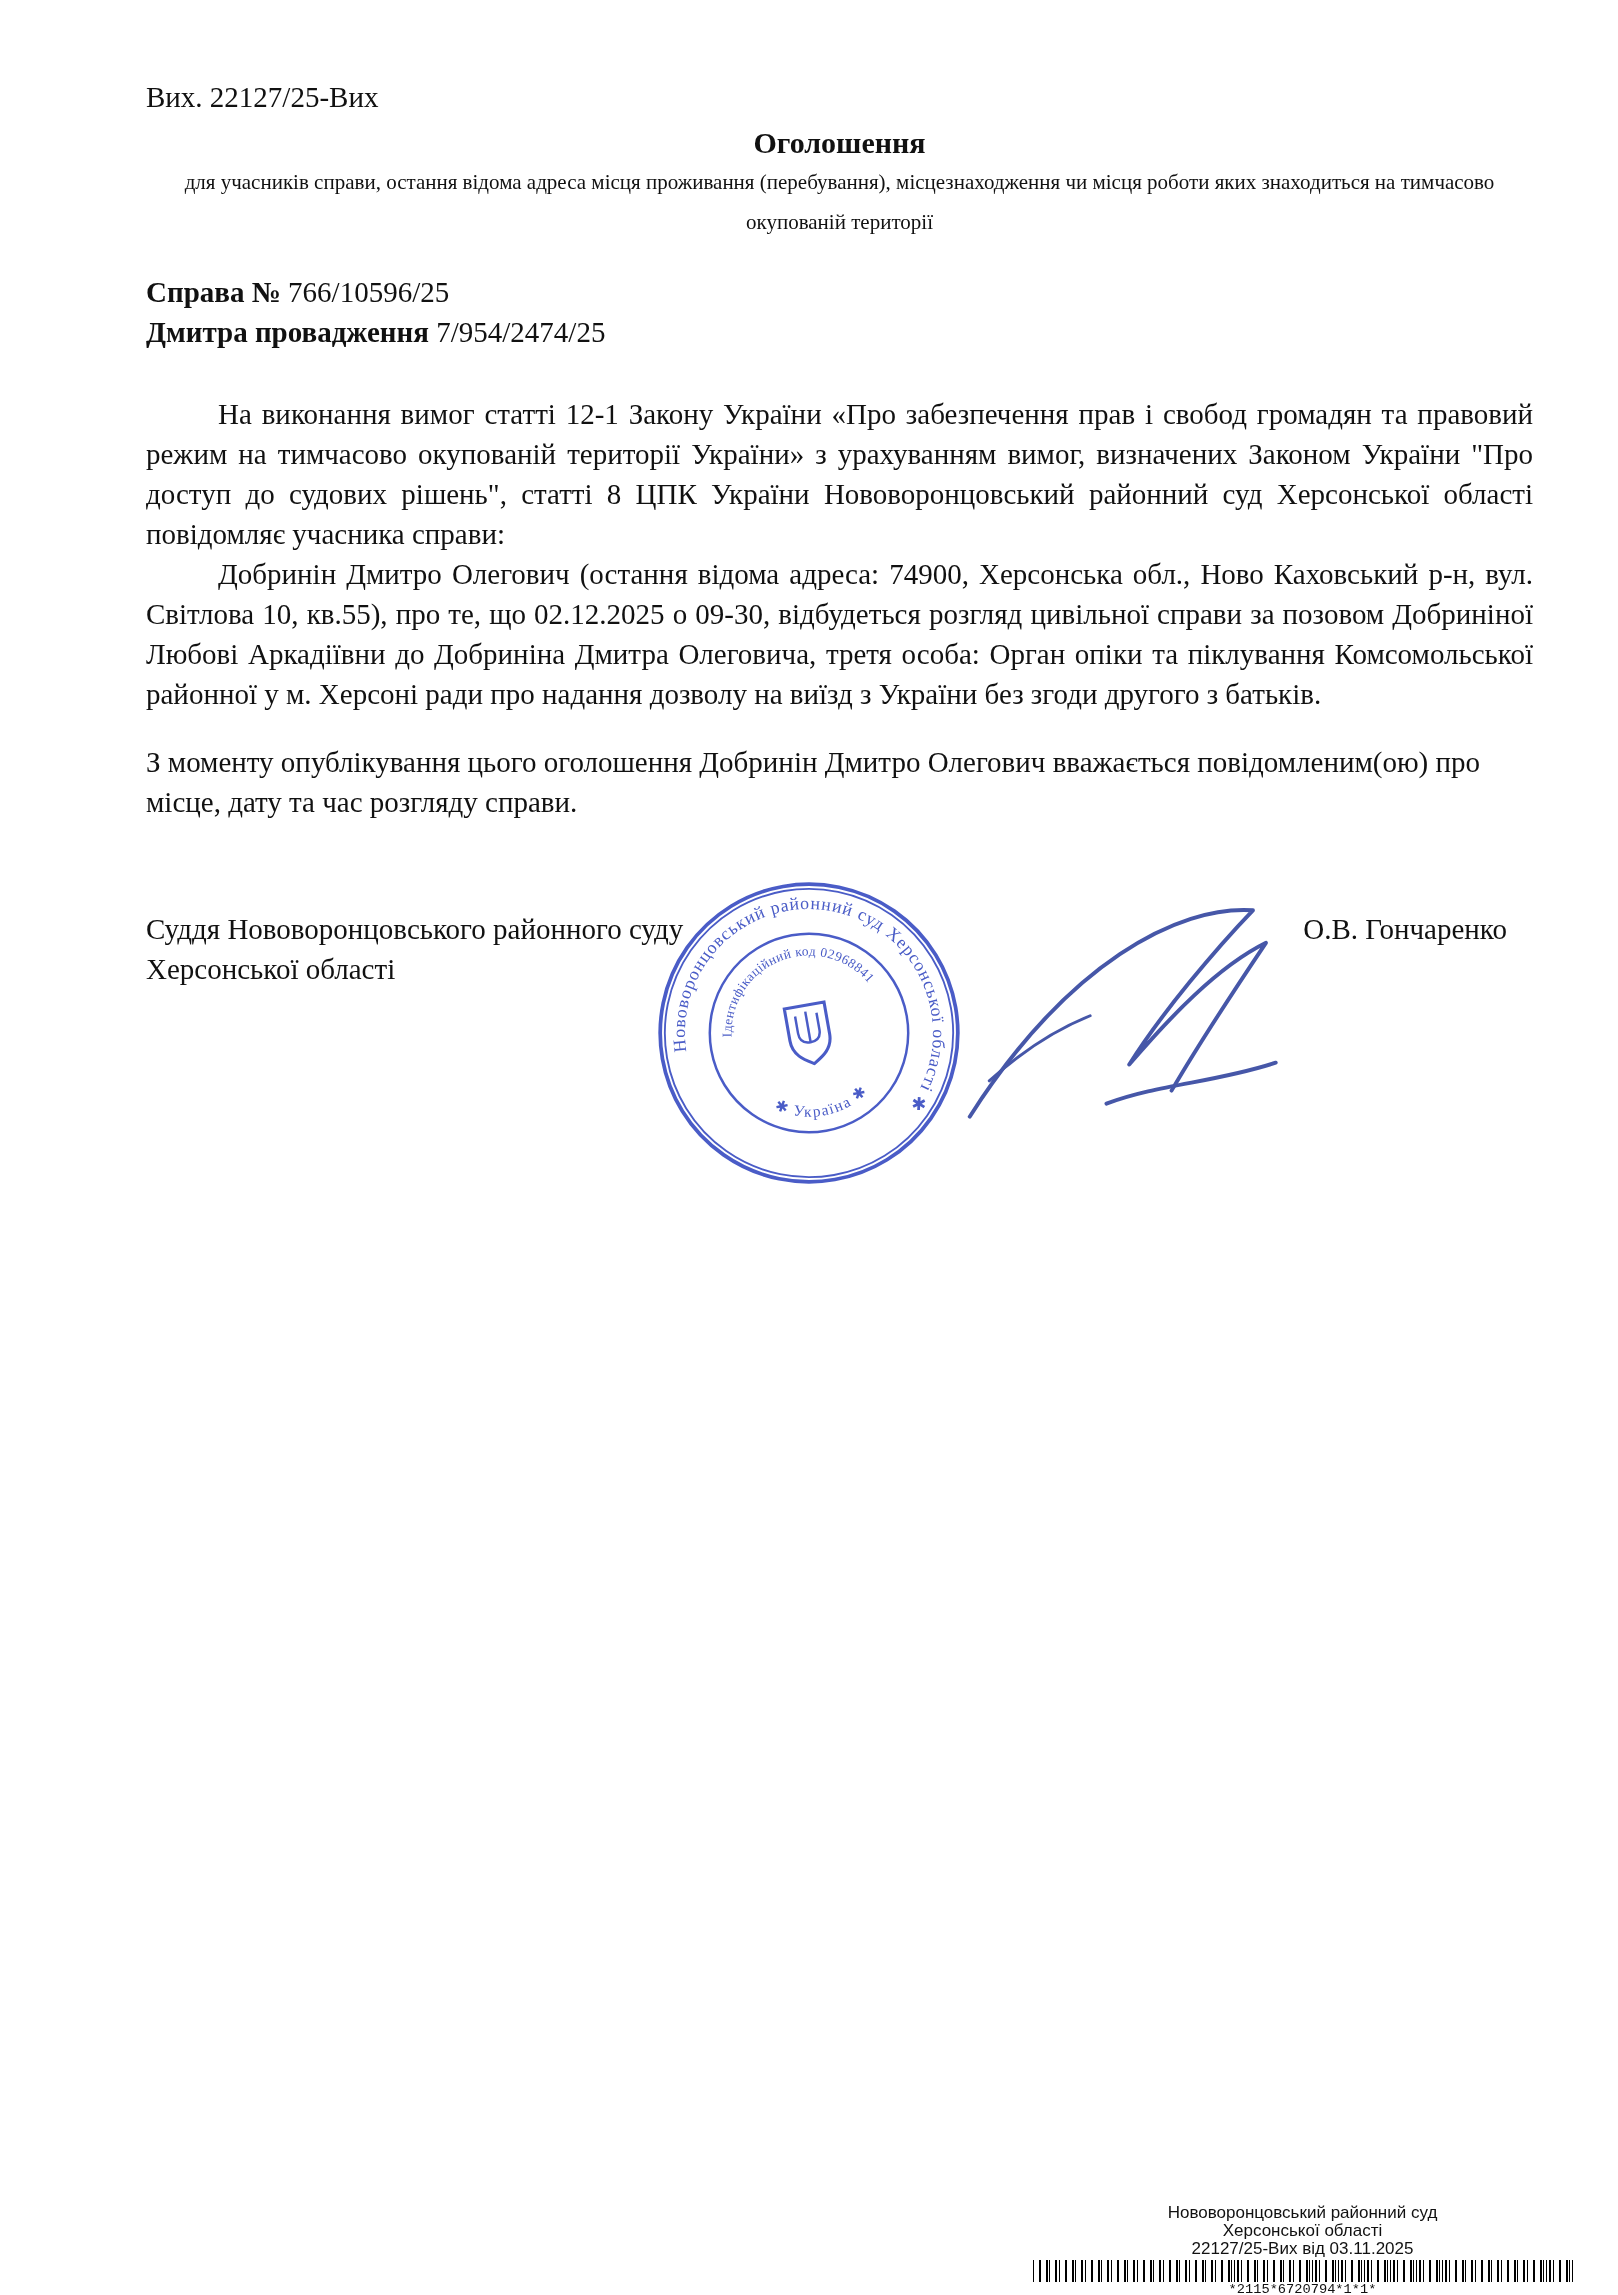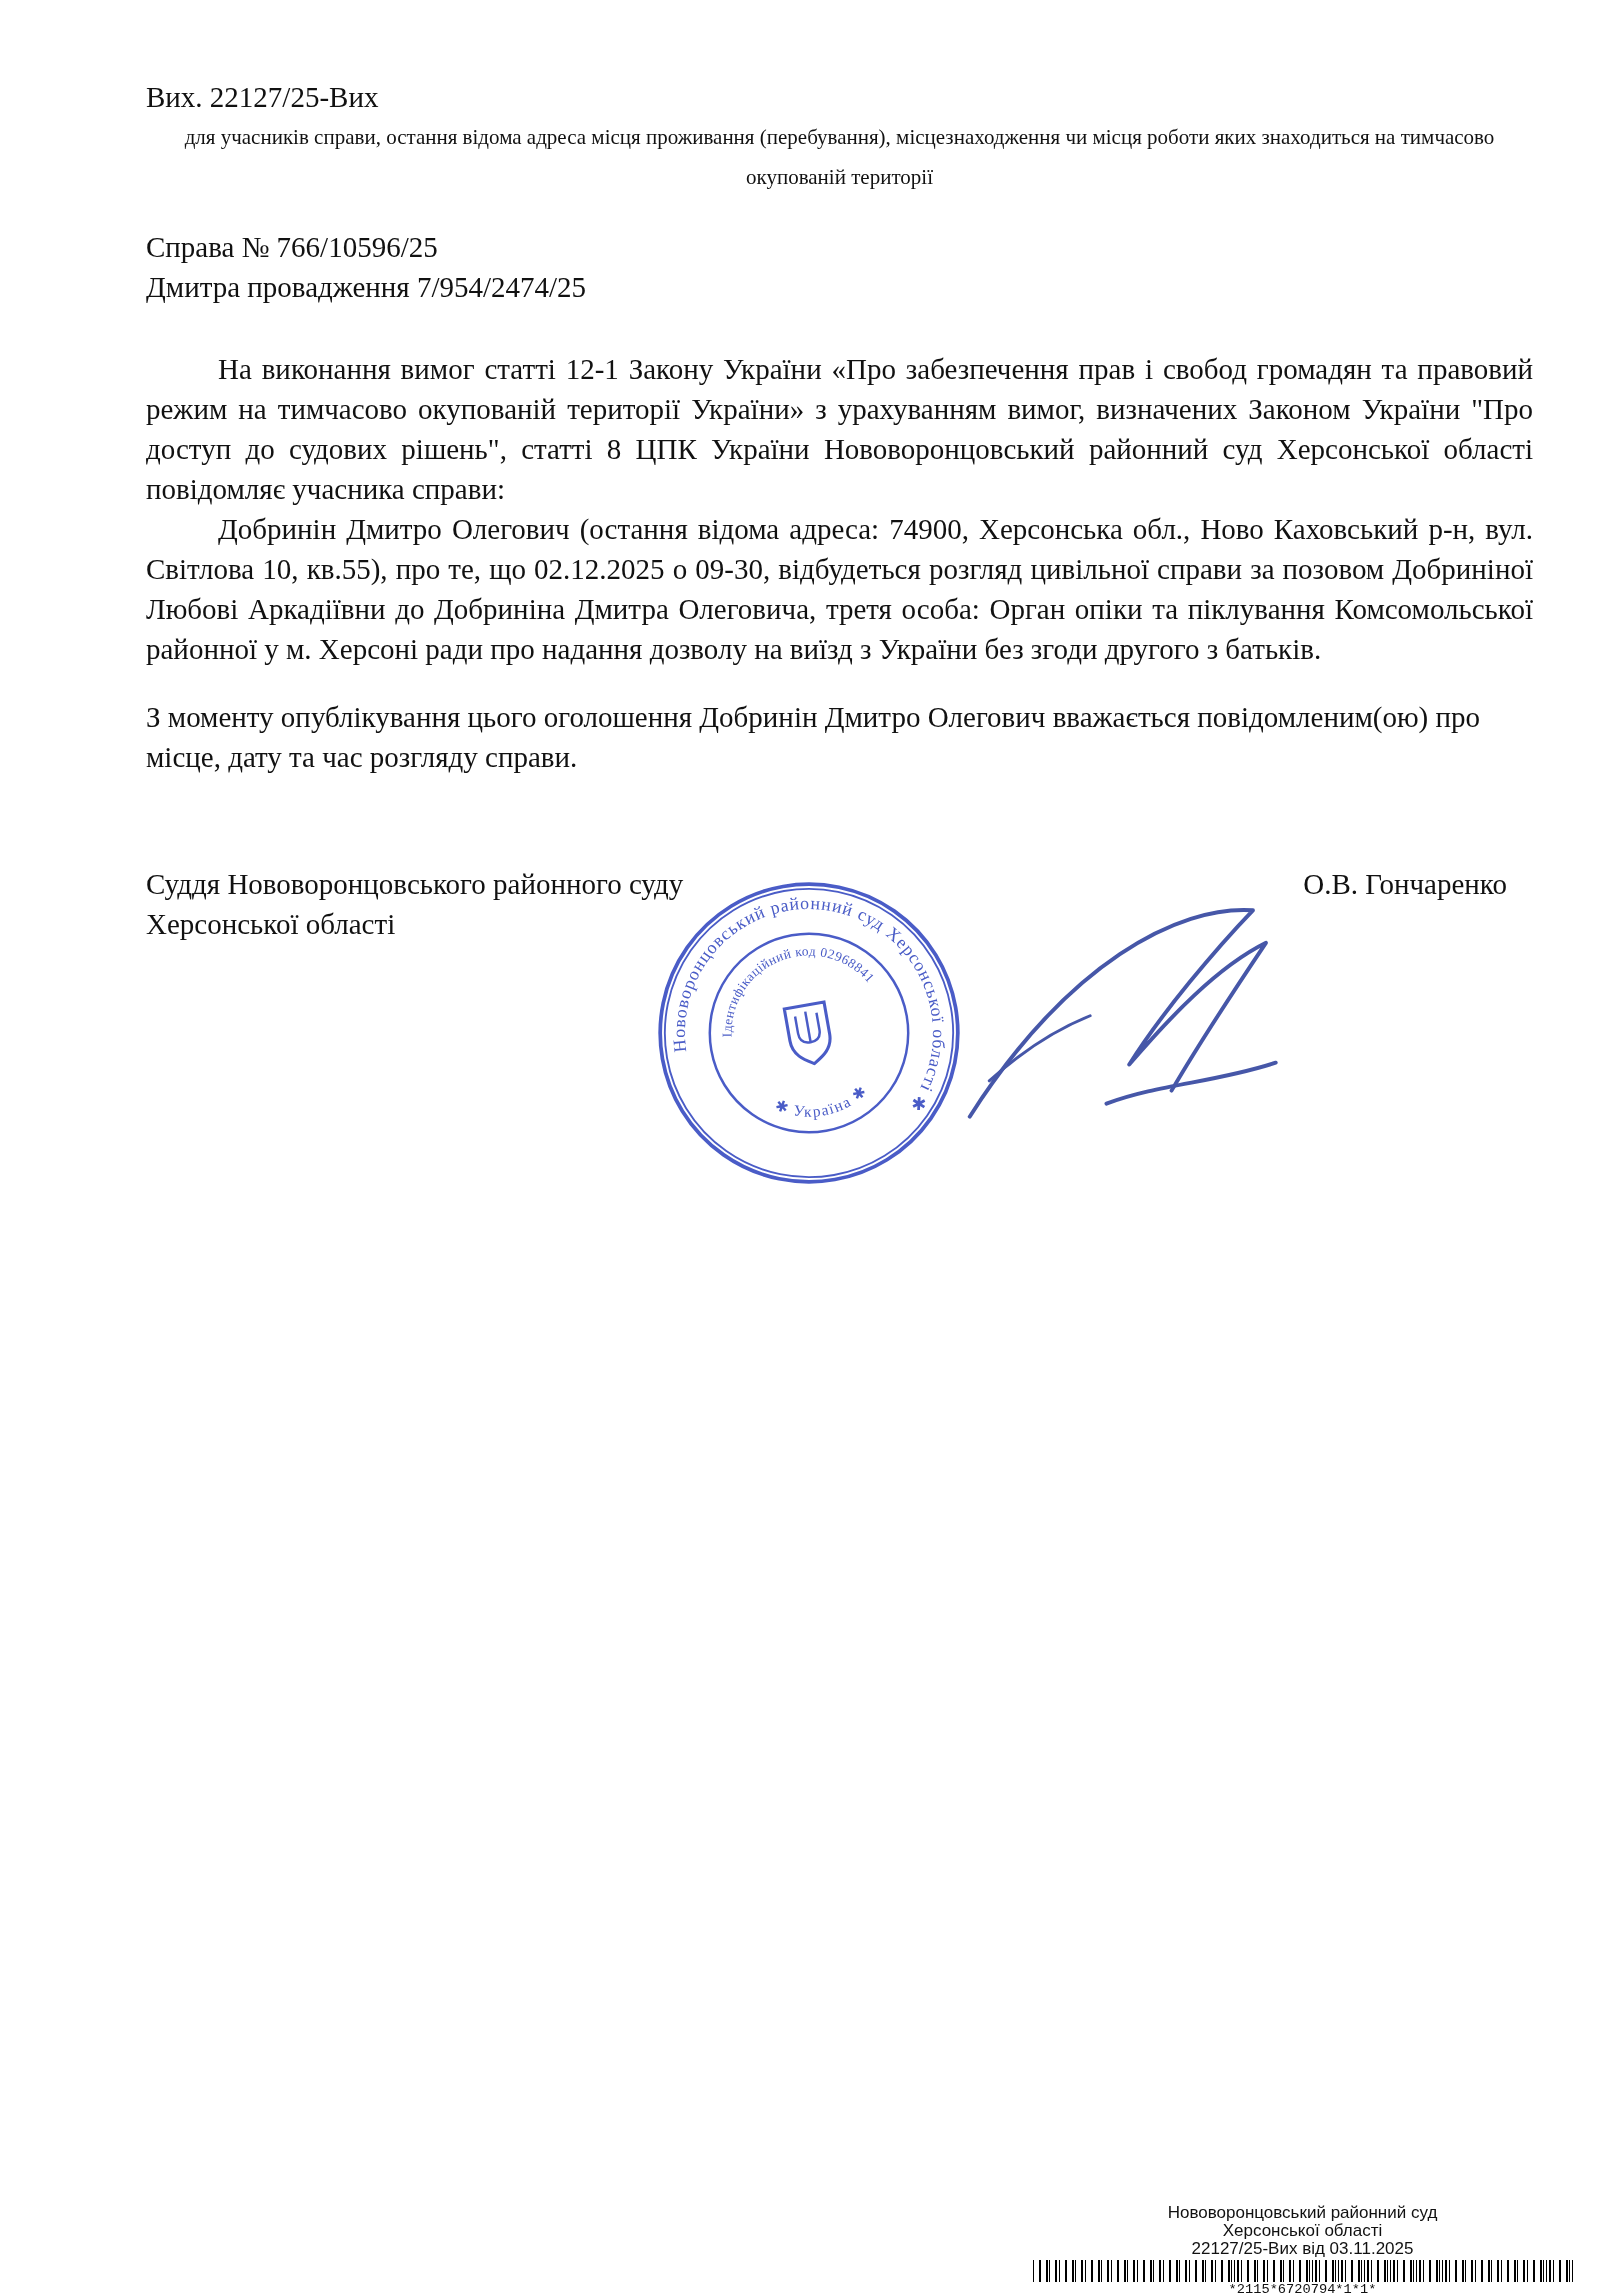--- a/index.html
+++ b/index.html
@@ -25,21 +25,21 @@
     font-size: 30px; line-height: 38px;
     font-weight: bold; text-align: center;
     margin-top: 6.5px;
   }
   .subtitle {
     font-size: 21px; line-height: 40px;
     text-align: center;
   }
   .case-block { margin-top: 30px; }
   .case-line { font-size: 29px; line-height: 40px; }
-  .case-line .lbl { font-weight: normal; text-align: right; }
+  .case-line .lbl { font-weight: bold; text-align: right; }
   .body-par {
     font-size: 29px; line-height: 40px;
     text-align: justify;
     text-indent: 72px;
   }
   .par-first { margin-top: 42px; }
   .par-last {
     margin-top: 28px;
     text-align: left;
     text-indent: 0;
@@ -96,20 +96,21 @@
   }
 </style>
 </head>
 <body>
 
 <div class="page">
 
   <div class="content">
     <p class="line">Вих. 22127/25-Вих</p>
 
+    <h1 class="doc-title">Оголошення</h1>
     <p class="subtitle">для учасників справи, остання відома адреса місця проживання (перебування), місцезнаходження чи місця роботи яких знаходиться на тимчасово окупованій території</p>
 
     <div class="case-block">
       <p class="case-line"><span class="lbl">Справа №</span> <span>766/10596/25</span></p>
       <p class="case-line"><span class="lbl">Дмитра провадження</span> <span>7/954/2474/25</span></p>
     </div>
 
     <p class="body-par par-first">На виконання вимог статті 12-1 Закону України «Про забезпечення прав і свобод громадян та правовий режим на тимчасово окупованій території України» з урахуванням вимог, визначених Законом України "Про доступ до судових рішень", статті 8 ЦПК України Нововоронцовський районний суд Херсонської області повідомляє учасника справи:</p>
     <p class="body-par">Добринін Дмитро Олегович (остання відома адреса: 74900, Херсонська обл., Ново Каховський р-н, вул. Світлова 10, кв.55), про те, що 02.12.2025  о 09-30, відбудеться розгляд цивільної справи за позовом Добриніної Любові Аркадіївни до Добриніна Дмитра Олеговича, третя особа: Орган опіки та піклування Комсомольської районної у м. Херсоні ради про надання дозволу на виїзд з України без згоди другого з батьків.</p>
     <p class="body-par par-last">З моменту опублікування цього оголошення Добринін Дмитро Олегович  вважається повідомленим(ою) про місце, дату та час розгляду справи.</p>

